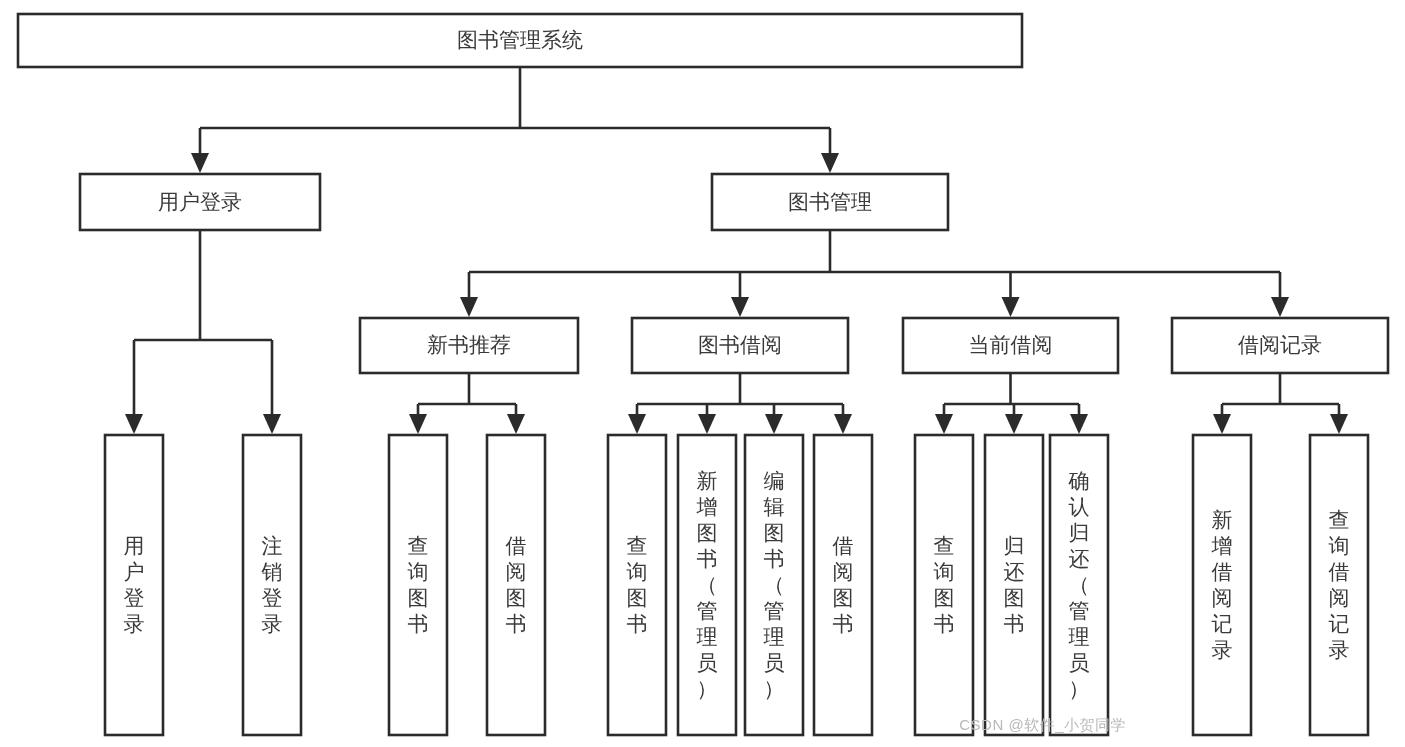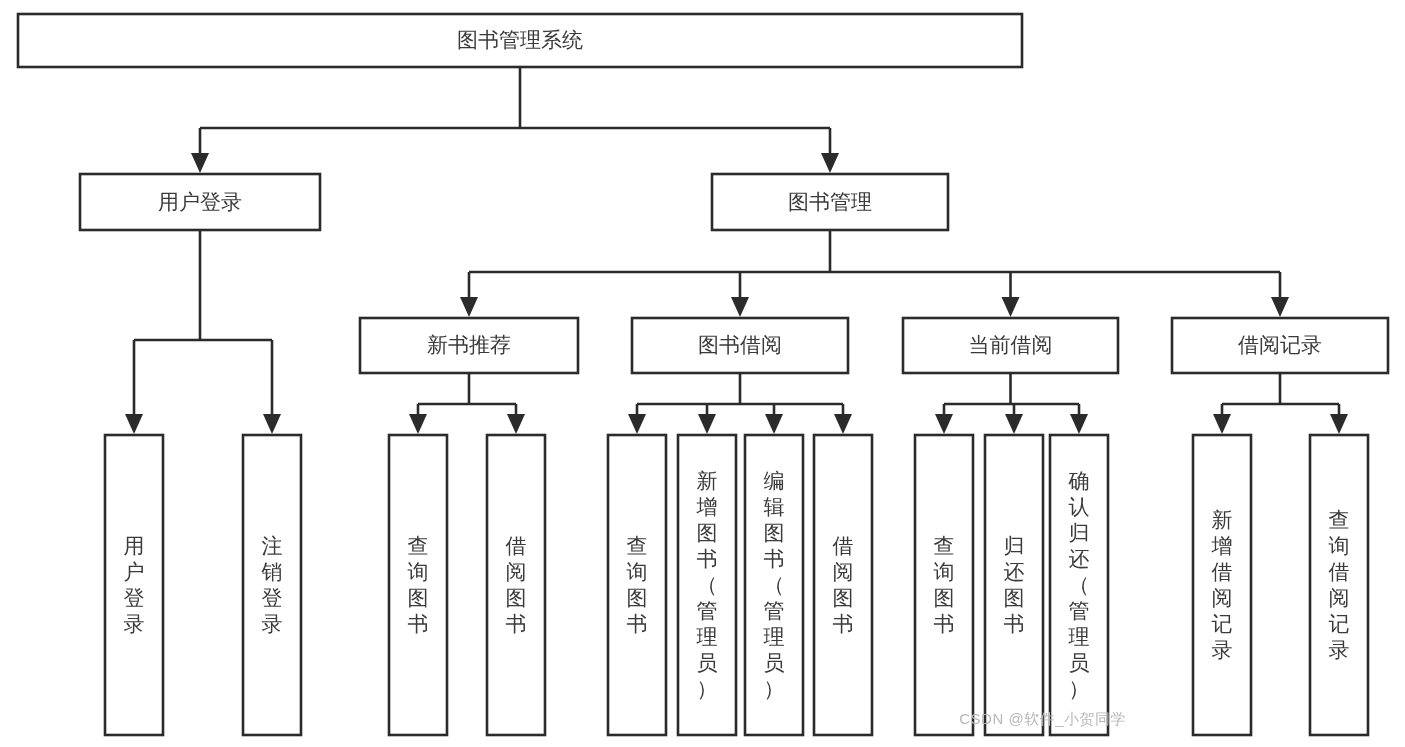--- a/index.html
+++ b/index.html
@@ -52,21 +52,21 @@
   }
   .node-label-vertical {
     fill: #3a3a3a;
     font-family: "Liberation Sans", "DejaVu Sans", sans-serif;
     font-size: 21px;
     text-anchor: middle;
   }
   .watermark-text {
     position: absolute;
     right: 12px;
-    bottom: 18px;
+    bottom: 12px;
     font-family: "Liberation Sans", "DejaVu Sans", sans-serif;
     font-size: 15px;
     color: #b8b8b8;
     letter-spacing: 0.5px;
     white-space: nowrap;
     user-select: none;
   }
 </style>
 </head>
 <body>

